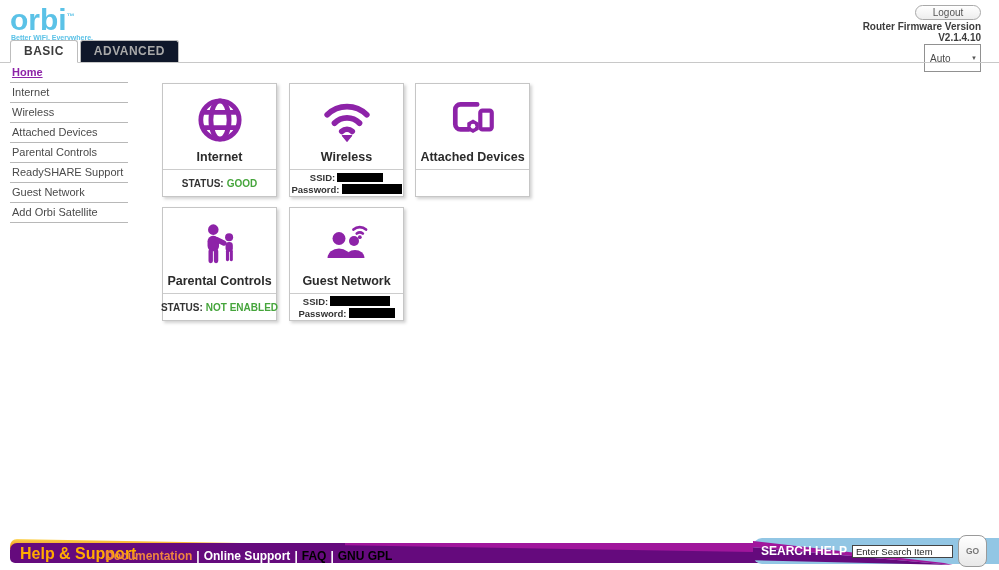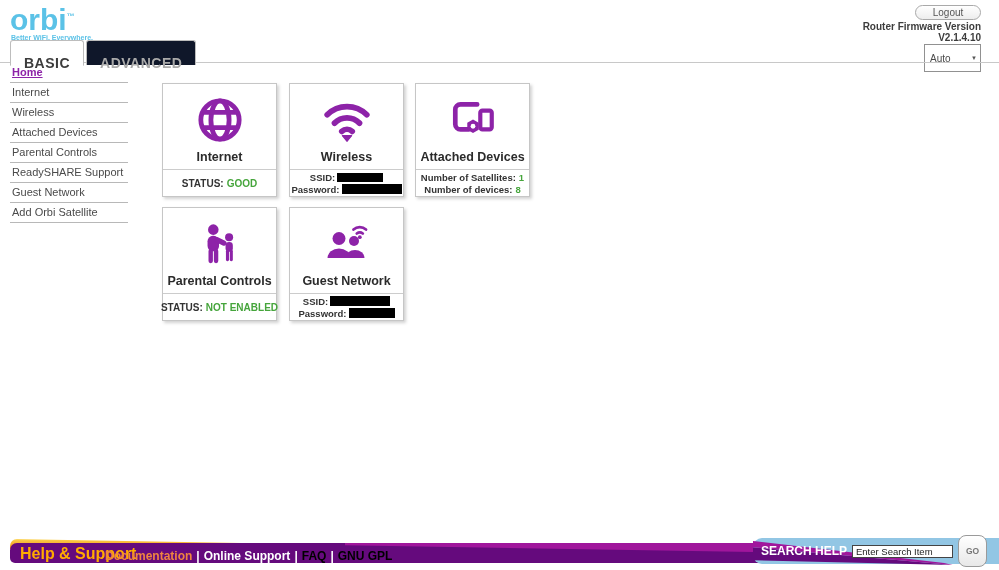--- a/index.html
+++ b/index.html
@@ -13,21 +13,21 @@
   .logout-btn { position:absolute; right:18px; top:5px; width:66px; height:15px; border:1px solid #a9a9a9; border-radius:9px;
       background:linear-gradient(#ffffff,#ededed); font-size:10px; color:#555; text-align:center; line-height:13px; cursor:pointer; }
   .fw-text { position:absolute; right:18px; top:21px; text-align:right; font-size:10px; font-weight:bold; color:#3d3d3d; line-height:11px; }
   .lang-select { position:absolute; right:18px; top:44px; width:57px; height:28px; border:1px solid #919191; background:#fff;
       font-size:10px; color:#4a4a4a; display:flex; align-items:center; justify-content:space-between; padding:0 3px 0 5px; cursor:pointer; }
   .lang-arrow { font-size:6px; color:#555; }
   .header-line { position:absolute; top:62px; left:0; right:0; border-top:1px solid #c8c8c8; }
 
   
   .tabs { position:absolute; left:10px; top:40px; display:flex; z-index:2; }
-  .tab { height:23px; line-height:21px; padding:12px 13px; font-size:14px; font-weight:bold; letter-spacing:0.5px;
+  .tab { height:23px; line-height:21px; padding:0 13px; font-size:12px; font-weight:bold; letter-spacing:0.5px;
       border:1px solid #bdbdbd; border-radius:3px 3px 0 0; cursor:pointer; }
   .tab.active { background:#fff; color:#3c3c3c; border-bottom:1px solid #fff; }
   .tab.inactive { background:#0f172a; color:#a9a9a9; margin-left:2px; border-bottom:none; height:22px; }
 
   
   .sidebar { position:absolute; left:10px; top:63px; width:118px; }
   .side-item { height:20px; line-height:19px; border-bottom:1px solid #b8b8b8; font-size:11px; color:#4a4a4a; padding-left:2px; cursor:pointer; }
   .side-item.active { color:#8d23a8; font-weight:bold; text-decoration:underline; }
 
   
@@ -150,30 +150,20 @@
     <div class="card-icon">
       <svg width="50" height="42" viewBox="0 0 48 40" fill="none" stroke="#8d23a8">
         <path d="M28 5 H12 a5 5 0 0 0 -5 5 v14 a5 5 0 0 0 5 5 h8" stroke-width="4.5" stroke-linecap="round"></path>
         <rect x="31" y="11" width="11" height="18" rx="2" stroke-width="4"></rect>
         <path d="M24 19.5 l5.5 3.2 v6.6 l-5.5 3.2 -5.5 -3.2 v-6.6 z" fill="#8d23a8" stroke="none"></path>
         <circle cx="24" cy="26" r="2.3" fill="#fff" stroke="none"></circle>
       </svg>
     </div>
     <div class="card-title">Attached Devices</div>
     <div class="card-divider"></div>
-    <div class="card-footer">
-      <div class="frow">
-        <span>Number of Satellites:</span>
-        <span class="fvalue">1</span>
-      </div>
-      <div class="frow">
-        <span>Number of devices:</span>
-        <span class="fvalue">8</span>
-      </div>
-    </div>
   </div>
 
   <div class="card" style="left:162px;top:207px">
     <div class="card-icon">
       <svg width="46" height="46" viewBox="0 0 48 44" fill="#8d23a8">
         <circle cx="17" cy="7" r="5.5"></circle>
         <rect x="11" y="13.5" width="12" height="16" rx="5.5"></rect>
         <rect x="20" y="14" width="13" height="5.5" rx="2.7" transform="rotate(26 20 14)"></rect>
         <rect x="12" y="27" width="4.6" height="15" rx="2.2"></rect>
         <rect x="17.6" y="27" width="4.6" height="15" rx="2.2"></rect>

